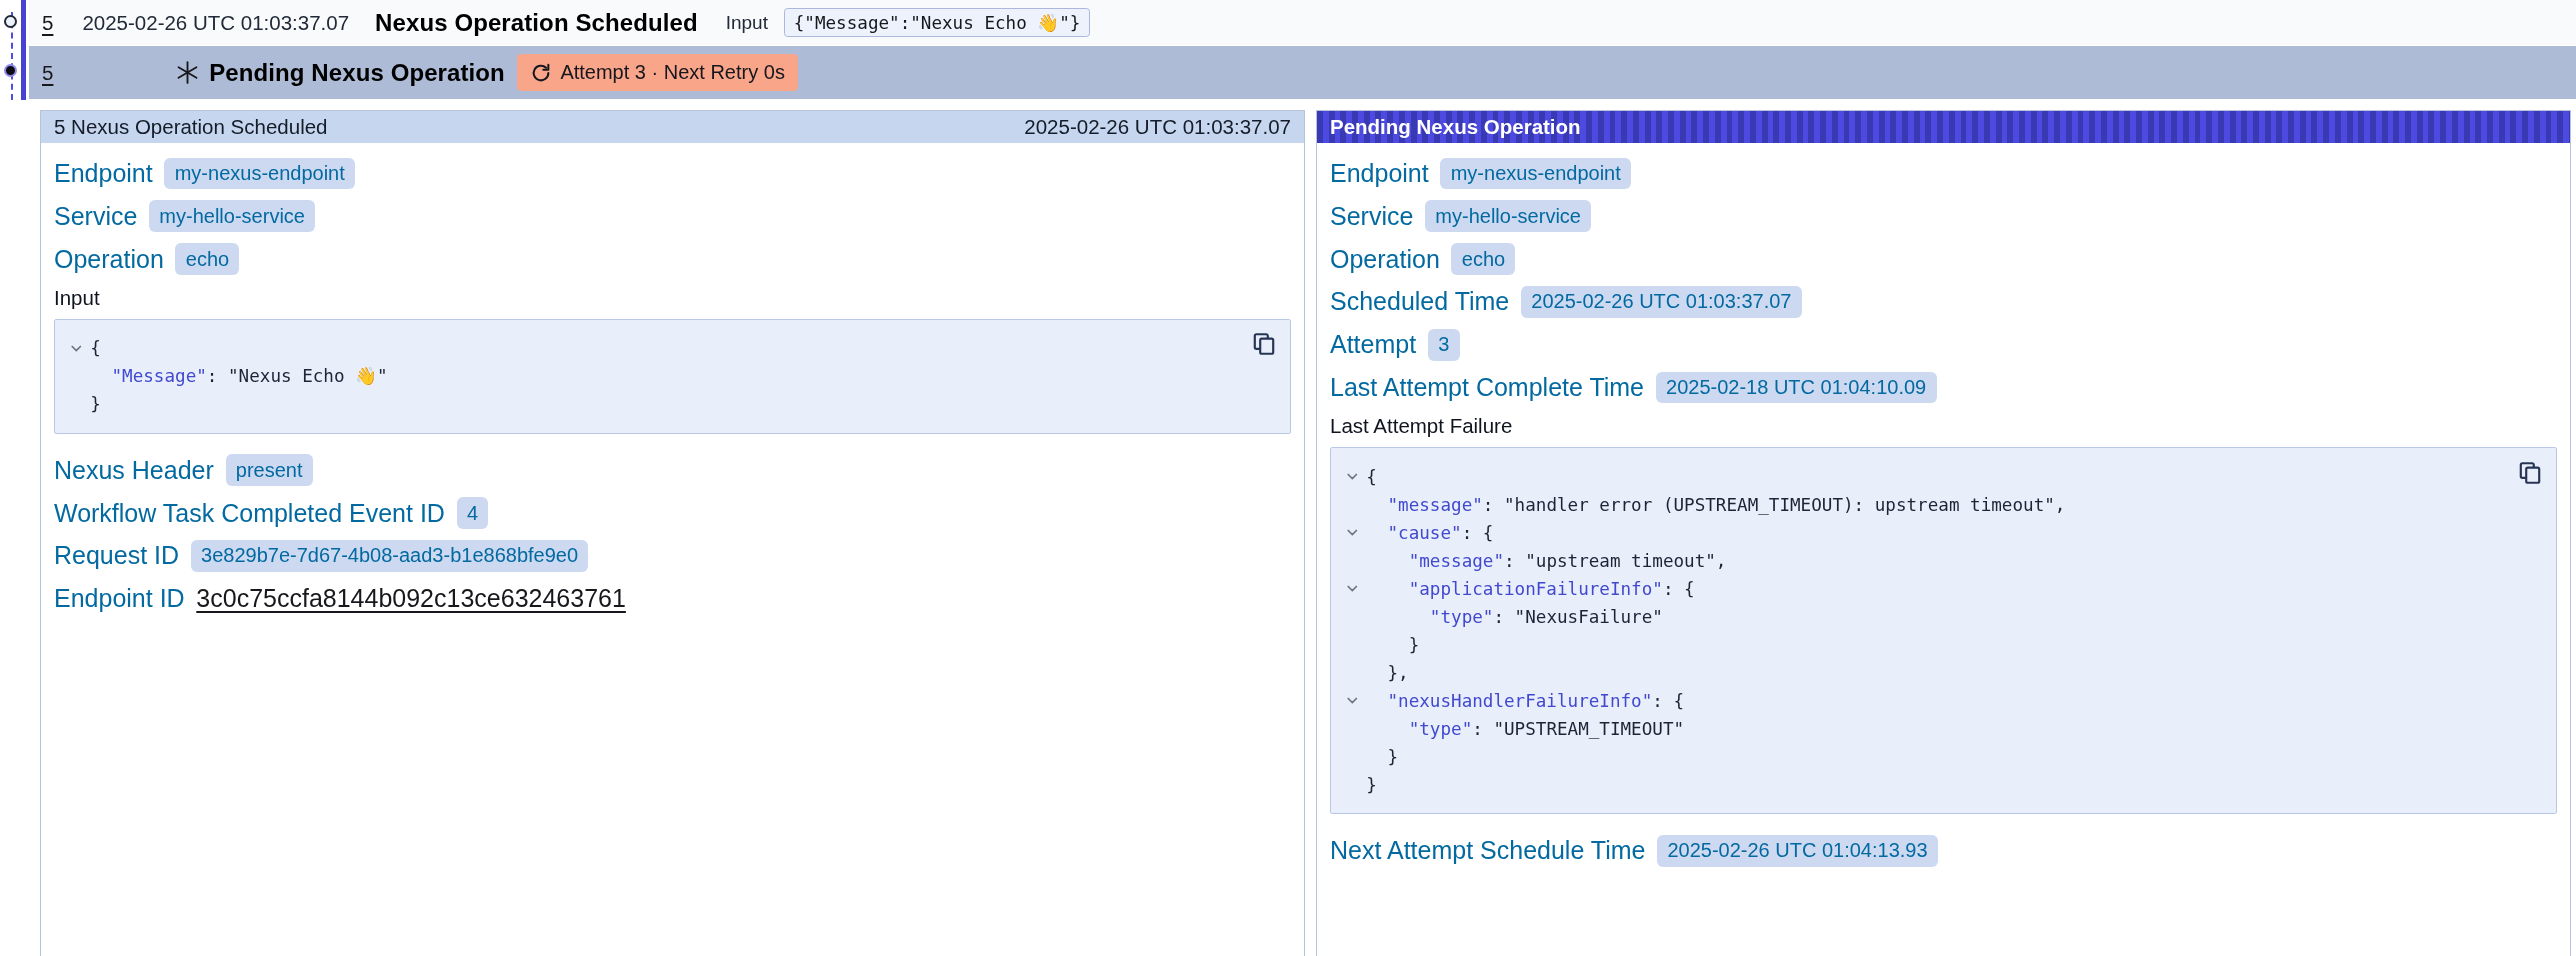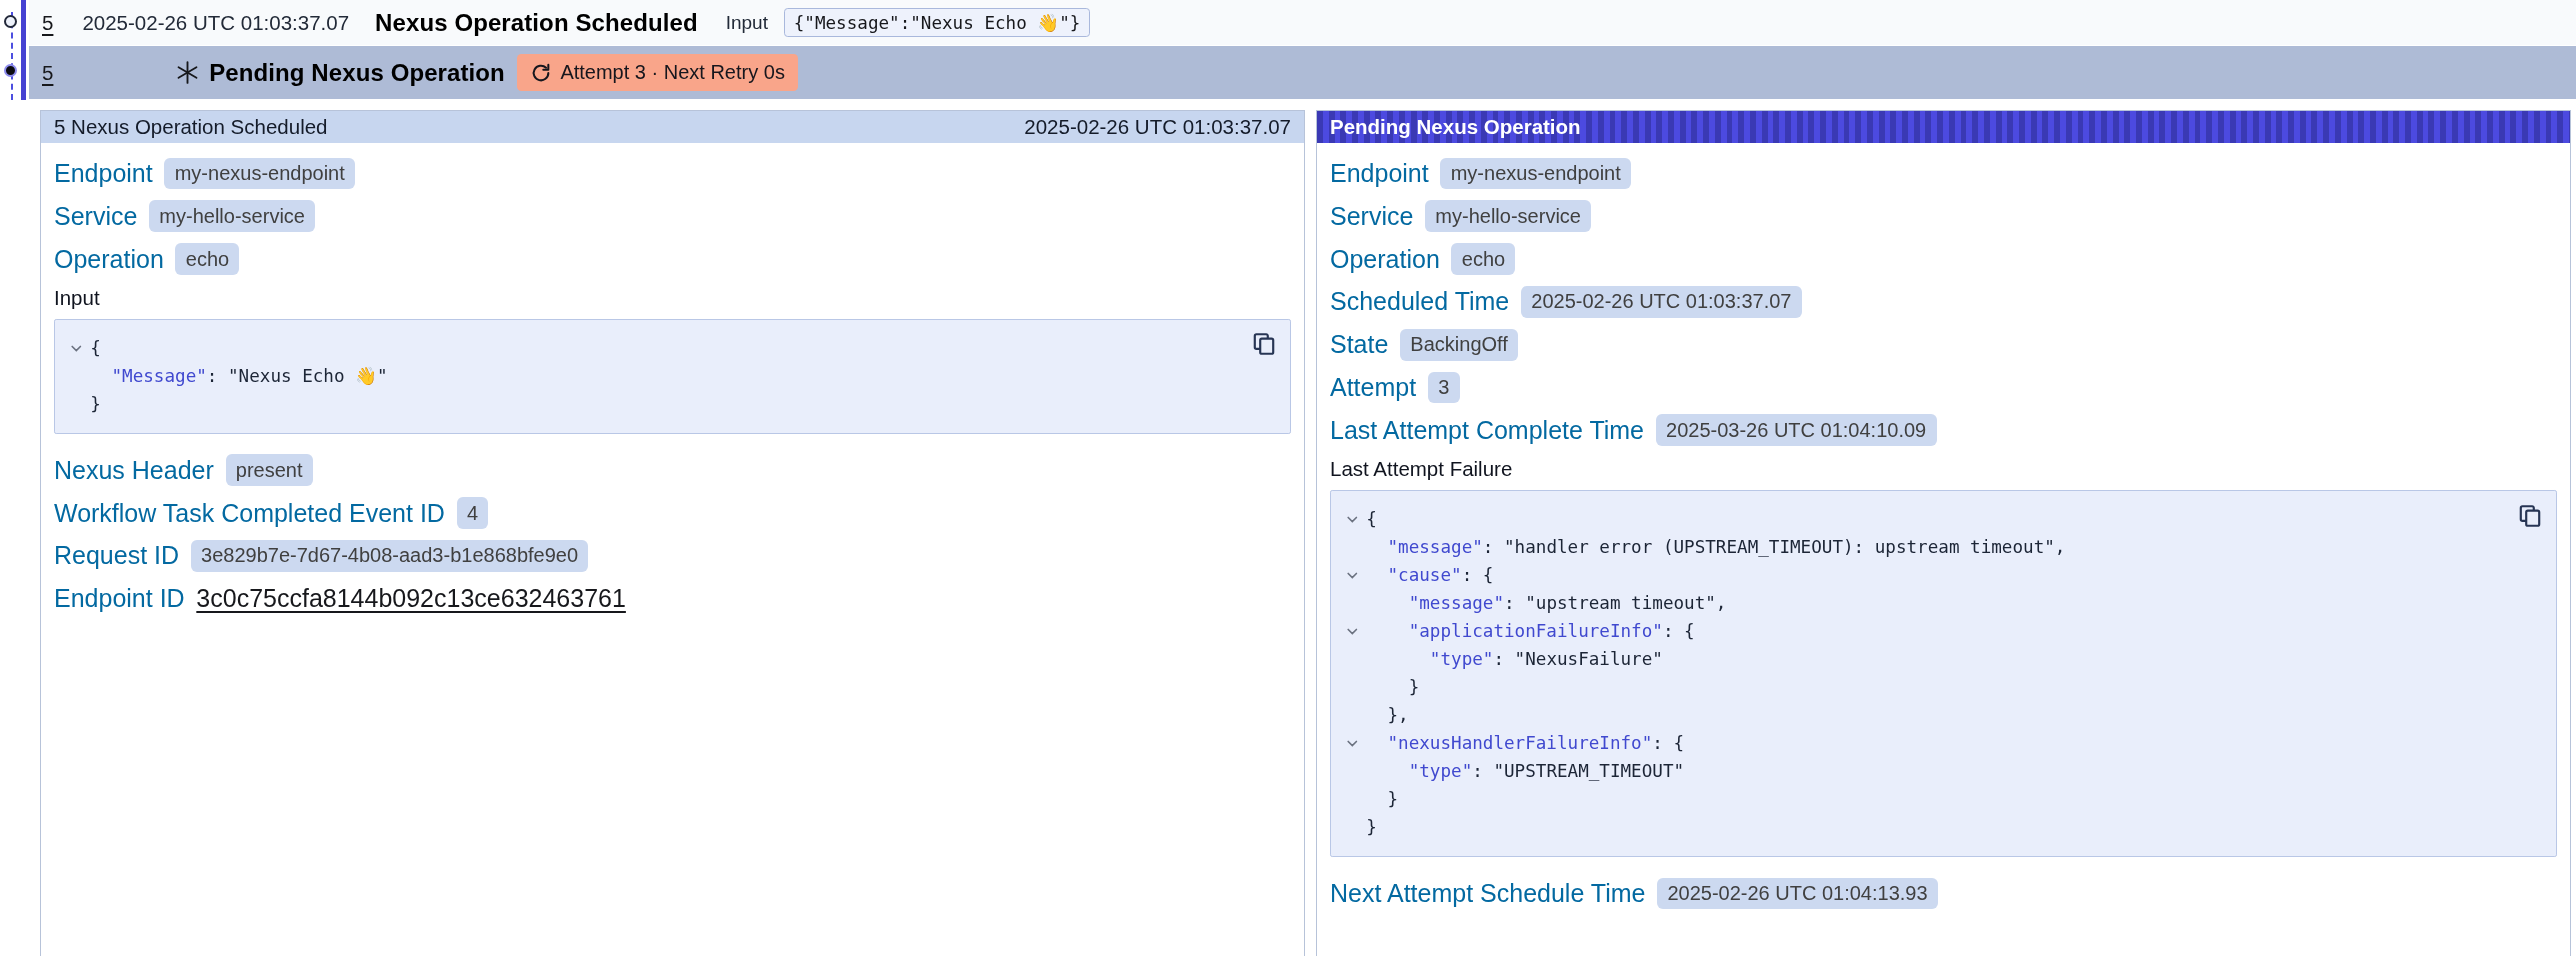--- a/index.html
+++ b/index.html
@@ -38,21 +38,21 @@
   .panel-left .panel-header{background:#c7d6ef;}
   .panel-right .panel-header{
     background:repeating-linear-gradient(90deg,#3a39b4 0px,#3a39b4 5.9px,#4c4ae0 5.9px,#4c4ae0 11.7px);
   }
   .ph-title{font-size:20.5px;color:#141b29;}
   .panel-right .ph-title{color:#ffffff;font-weight:700;}
   .ph-ts{font-size:20.5px;color:#141b29;}
   .panel-body{padding:14.6px 13px 0 13px;}
   .field-row{display:flex;align-items:center;margin:0 0 11px 0;min-height:31.5px;}
   .field-label{font-size:25px;color:#0369a1;margin-right:11.7px;white-space:nowrap;}
-  .badge{background:#ccd9f0;color:#404040;font-size:20px;padding:4.4px 10.3px;border-radius:5.9px;white-space:nowrap;}
+  .badge{background:#ccd9f0;color:#0369a1;font-size:20px;padding:4.4px 10.3px;border-radius:5.9px;white-space:nowrap;}
   .field-link{font-size:25px;color:#17181c;text-decoration:underline;text-underline-offset:4.4px;cursor:pointer;}
   .block-label{font-size:20.5px;color:#10141f;margin:1.5px 0 8.8px 0;}
   
   .code-block{position:relative;background:#e9eefb;border:1.5px solid #b9c7e6;border-radius:2.2px;
     padding:14.6px 51px 14.6px 7.3px;margin-bottom:20.5px;box-sizing:border-box;}
   .code-line{display:flex;font-family:"DejaVu Sans Mono", monospace;font-size:17.6px;line-height:28px;white-space:pre;}
   .code-gutter{width:28px;flex:0 0 28px;display:flex;align-items:center;justify-content:center;color:#6b7280;}
   .code-gutter svg{width:14.6px;height:14.6px;cursor:pointer;}
   .tok-k{color:#4049cf;}
   .tok-p{color:#1c2536;}
@@ -158,30 +158,26 @@
       </div>
       <div class="field-row">
         <span class="field-label">Operation</span>
         <span class="badge">echo</span>
       </div>
       <div class="field-row">
         <span class="field-label">Scheduled Time</span>
         <span class="badge">2025-02-26 UTC 01:03:37.07</span>
       </div>
       <div class="field-row">
-        <span class="field-label">State</span>
-        <span class="badge">BackingOff</span>
-      </div>
-      <div class="field-row">
         <span class="field-label">Attempt</span>
         <span class="badge">3</span>
       </div>
       <div class="field-row">
         <span class="field-label">Last Attempt Complete Time</span>
-        <span class="badge">2025-03-26 UTC 01:04:10.09</span>
+        <span class="badge">2025-02-18 UTC 01:04:10.09</span>
       </div>
       <div class="block-label">Last Attempt Failure</div>
       <div class="code-block">
         <button class="copy-btn"><svg viewBox="0 0 24 24">
             <rect x="8.5" y="7" width="12" height="14" rx="1.5"></rect>
             <path d="M15.5 7V4.5A1.5 1.5 0 0 0 14 3H5A1.5 1.5 0 0 0 3.5 4.5V15A1.5 1.5 0 0 0 5 16.5h3.5"></path>
           </svg></button>
         <div class="code-line"><span class="code-gutter"><svg viewBox="0 0 16 16" fill="none" stroke="#6b7280" stroke-width="1.8" stroke-linecap="round">
               <path d="M3.5 6 8 10.5 12.5 6"></path>
             </svg></span><span class="code-text"><span class="tok-p">{</span></span></div>

